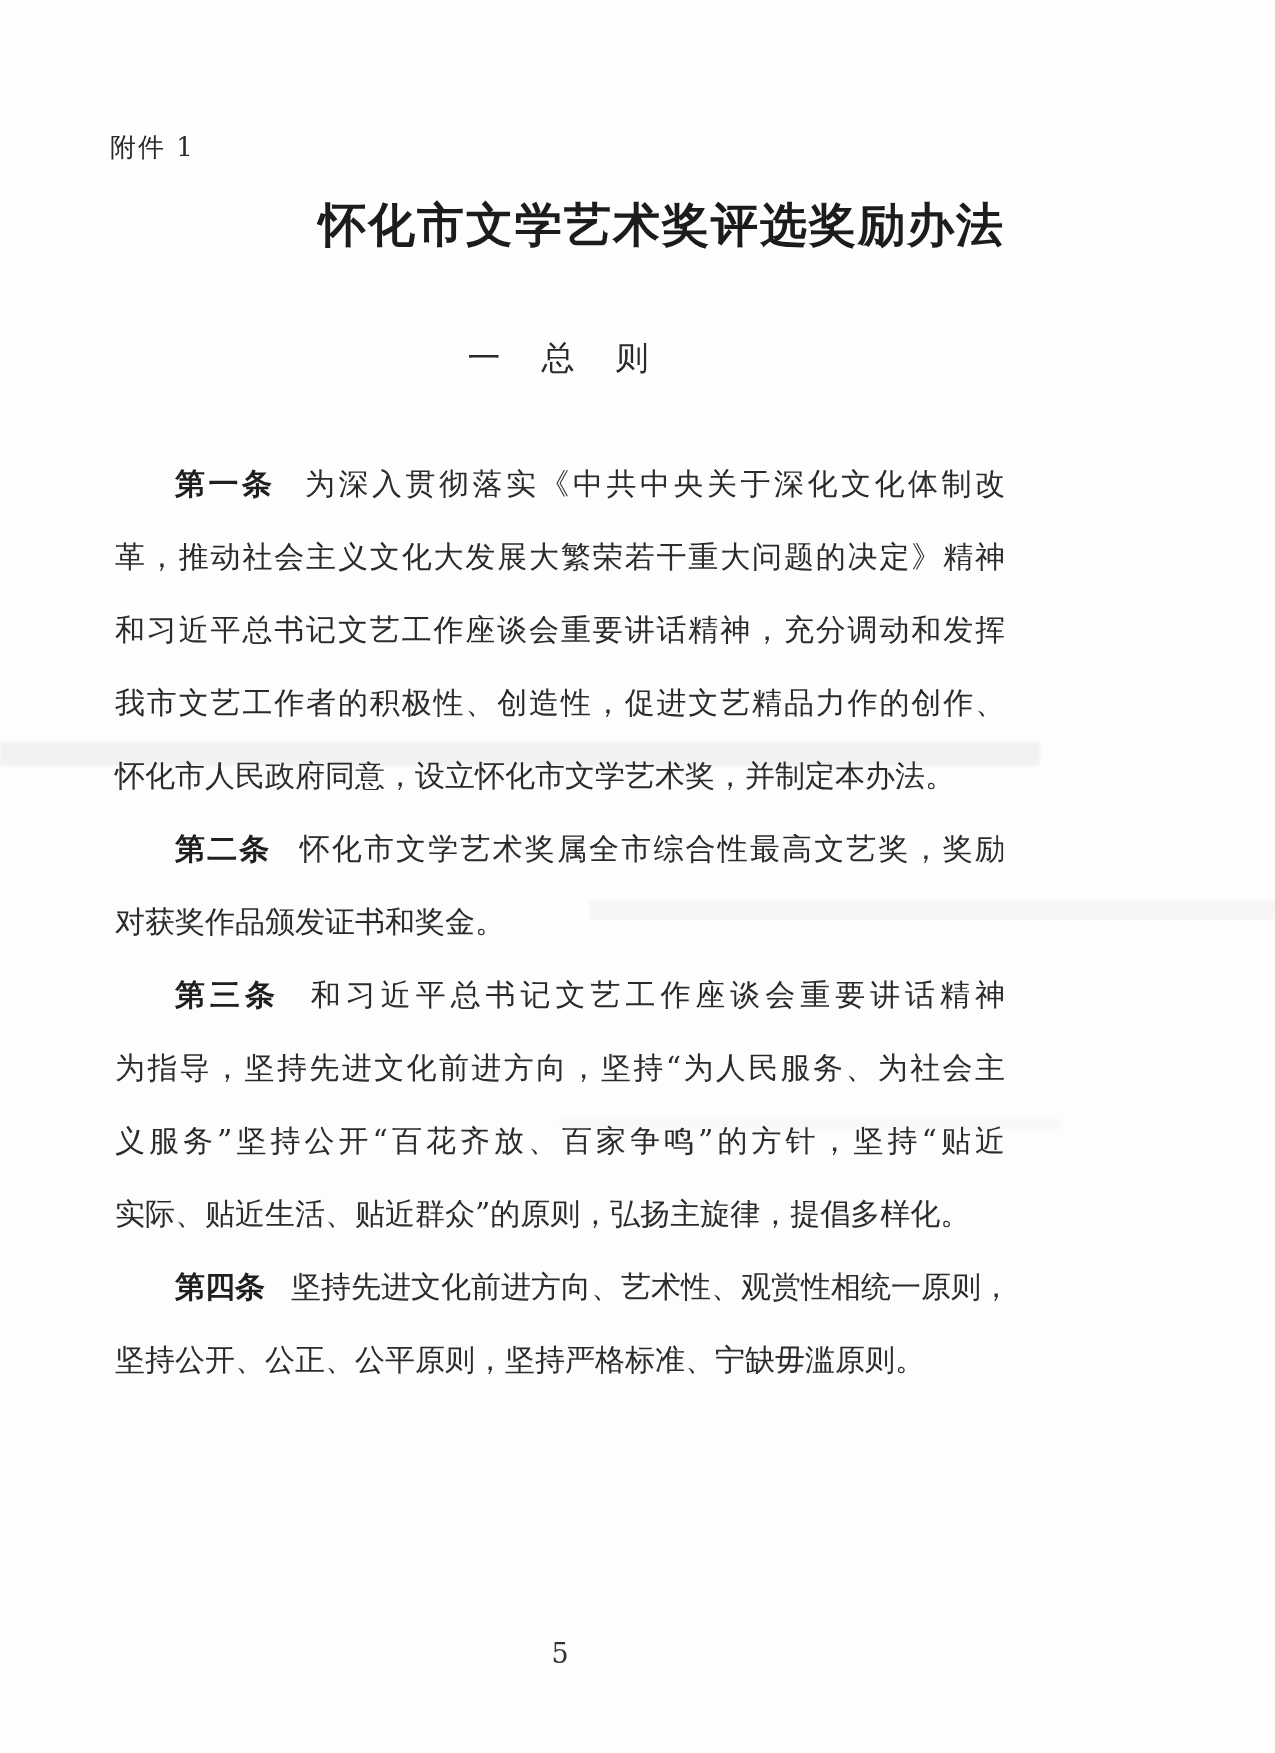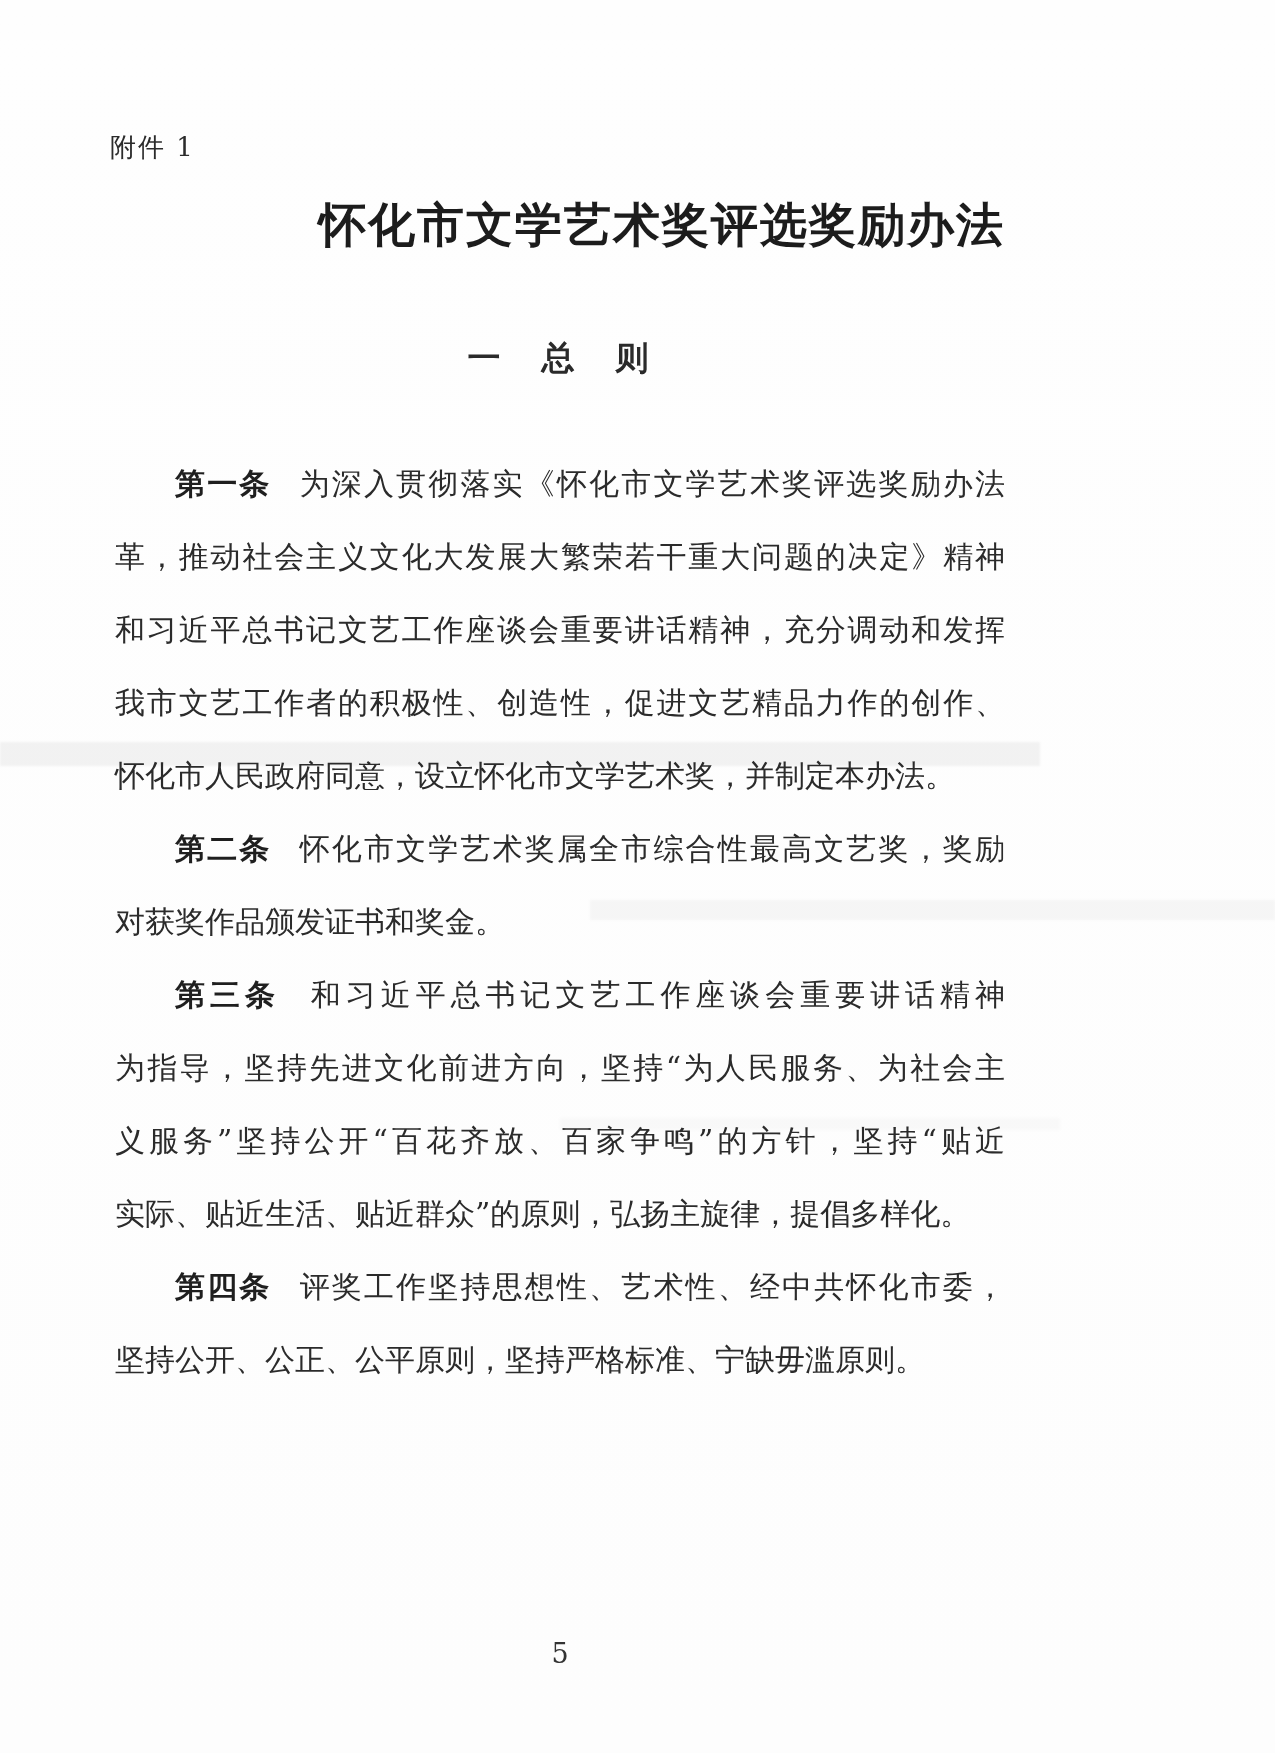--- a/index.html
+++ b/index.html
@@ -23,21 +23,21 @@
   .title {
     position: absolute; left: 115px; top: 194px; width: 890px;
     text-align: right;
     font-size: 47px; font-weight: 900; color: #1c1c1c;
     letter-spacing: 2px;
     white-space: nowrap;
   }
   .heading {
     position: absolute; left: 115px; top: 336px; width: 890px;
     text-align: center;
-    font-size: 33px; font-weight: bold; color: #2a2a2a;
+    font-size: 33px; font-weight: normal; color: #2a2a2a;
     letter-spacing: 4px;
   }
   .doc-body {
     position: absolute; left: 115px; top: 447px; width: 890px;
     font-size: 30px; color: #2b2b2b;
   }
   .line {
     height: 73px; line-height: 73px;
     text-align: justify;
     text-align-last: justify;
@@ -76,29 +76,29 @@
   <div class="scan-band band-2"></div>
   <div class="scan-band band-3"></div>
 
   <div class="attachment">附件 1</div>
 
   <div class="title">怀化市文学艺术奖评选奖励办法</div>
 
   <div class="heading">一　总　则</div>
 
   <div class="doc-body">
-      <div class="line first"><span class="article-label">第一条</span><span class="label-gap"></span><span>为深入贯彻落实《怀化市文学艺术奖评选奖励办法</span></div>
+      <div class="line first"><span class="article-label">第一条</span><span class="label-gap"></span><span>为深入贯彻落实《中共中央关于深化文化体制改</span></div>
       <div class="line">革，推动社会主义文化大发展大繁荣若干重大问题的决定》精神</div>
       <div class="line">和习近平总书记文艺工作座谈会重要讲话精神，充分调动和发挥</div>
       <div class="line">我市文艺工作者的积极性、创造性，促进文艺精品力作的创作、</div>
       <div class="line para-end">怀化市人民政府同意，设立怀化市文学艺术奖，并制定本办法。</div>
       <div class="line first"><span class="article-label">第二条</span><span class="label-gap"></span><span>怀化市文学艺术奖属全市综合性最高文艺奖，奖励</span></div>
       <div class="line para-end">对获奖作品颁发证书和奖金。</div>
       <div class="line first"><span class="article-label">第三条</span><span class="label-gap"></span><span>和习近平总书记文艺工作座谈会重要讲话精神</span></div>
       <div class="line">为指导，坚持先进文化前进方向，坚持“为人民服务、为社会主</div>
       <div class="line">义服务”坚持公开“百花齐放、百家争鸣”的方针，坚持“贴近</div>
       <div class="line para-end">实际、贴近生活、贴近群众”的原则，弘扬主旋律，提倡多样化。</div>
-      <div class="line first"><span class="article-label">第四条</span><span class="label-gap"></span><span>评奖工作坚持思想性、艺术性、经中共怀化市委，</span></div>
+      <div class="line first"><span class="article-label">第四条</span><span class="label-gap"></span><span>坚持先进文化前进方向、艺术性、观赏性相统一原则，</span></div>
       <div class="line para-end">坚持公开、公正、公平原则，坚持严格标准、宁缺毋滥原则。</div>
     </div>
 
   <div class="pagenum">5</div>
 </div>
 
 </body></html>

